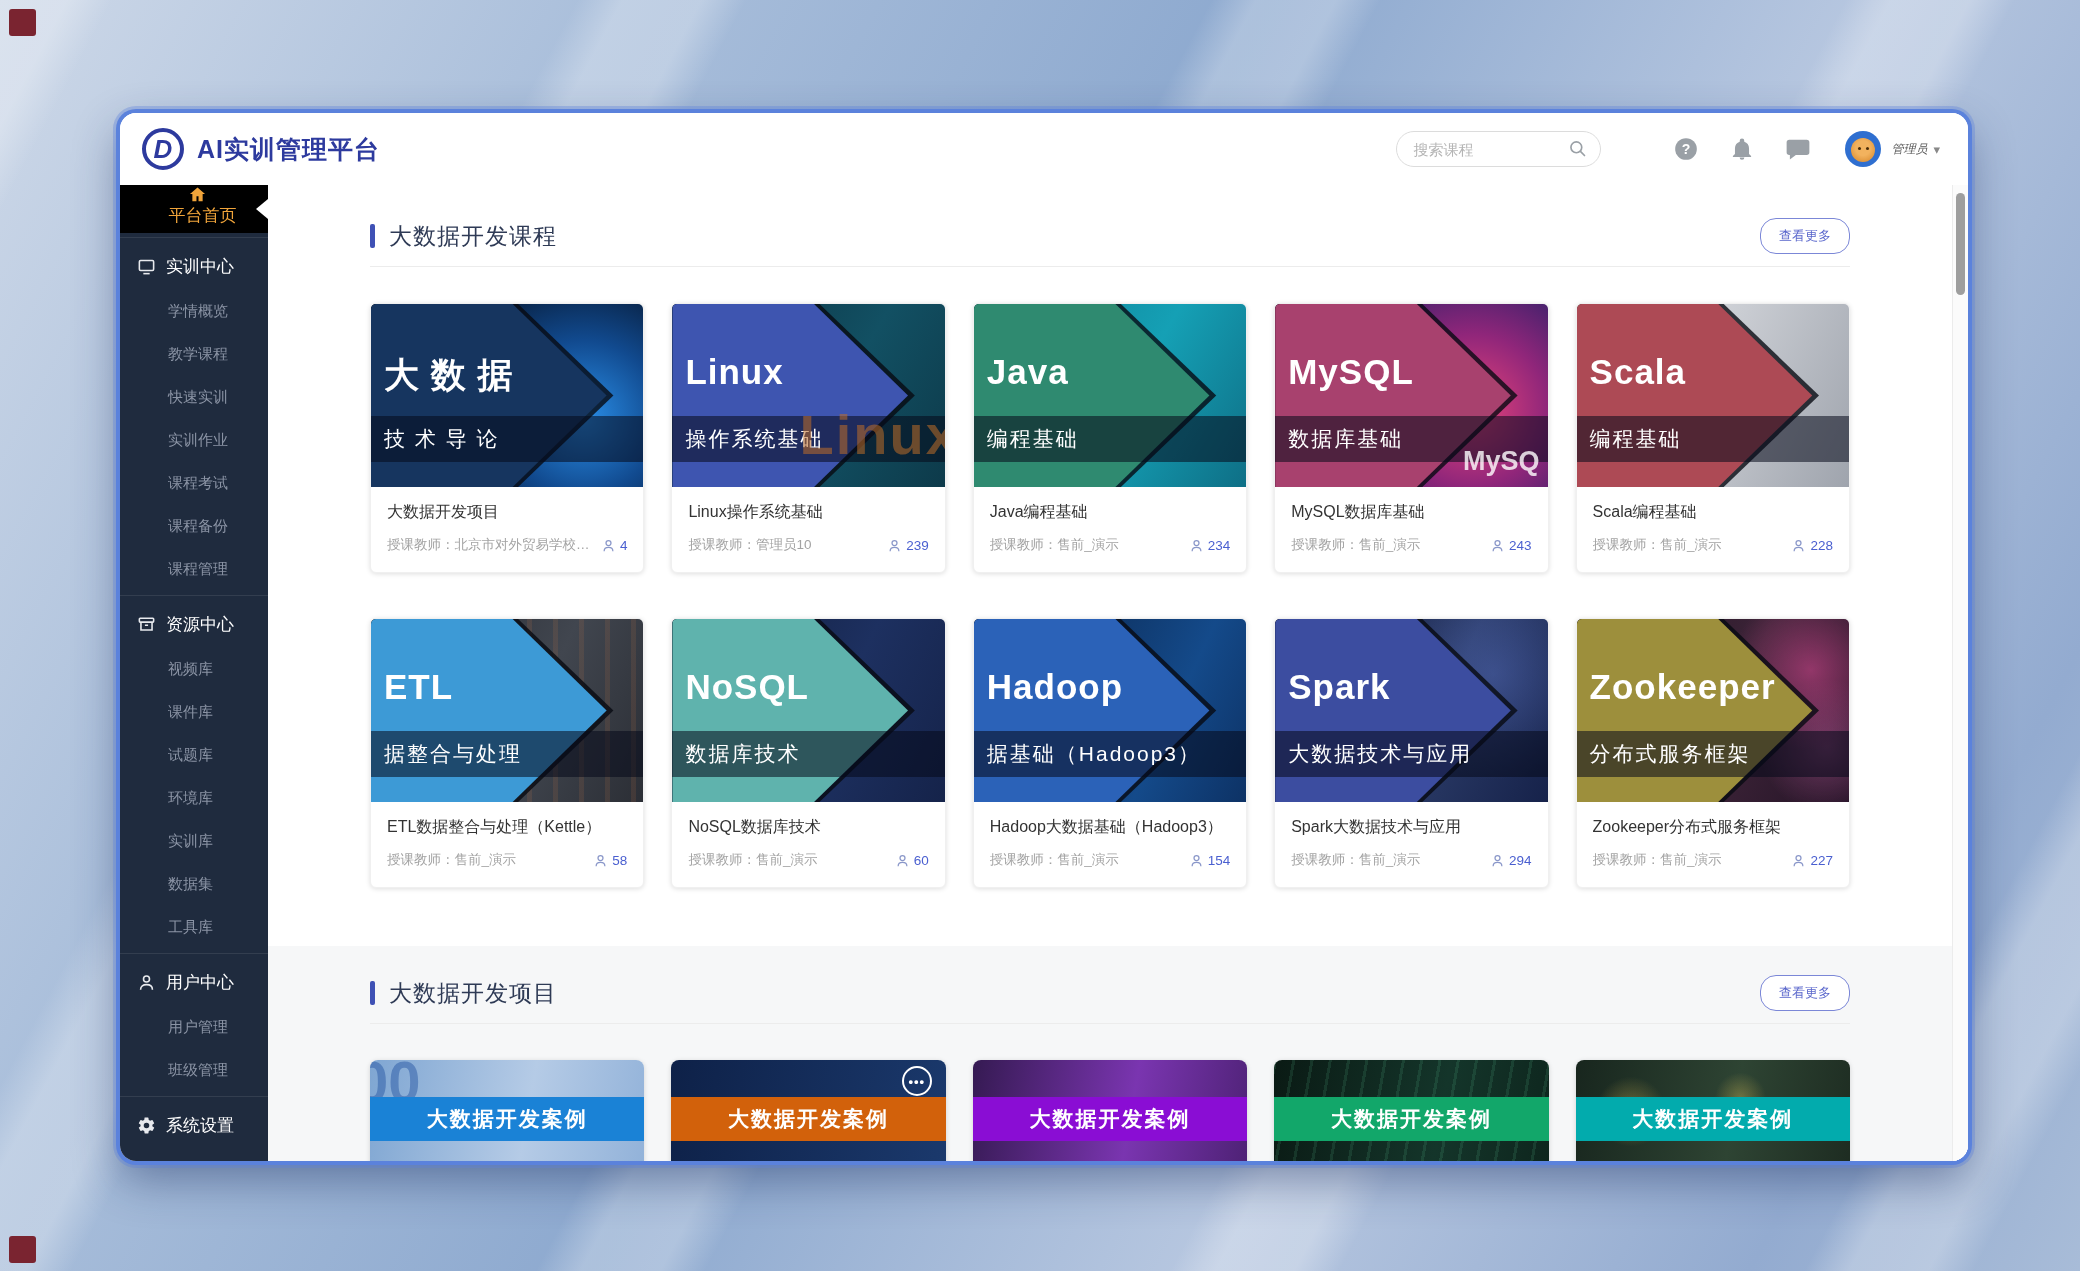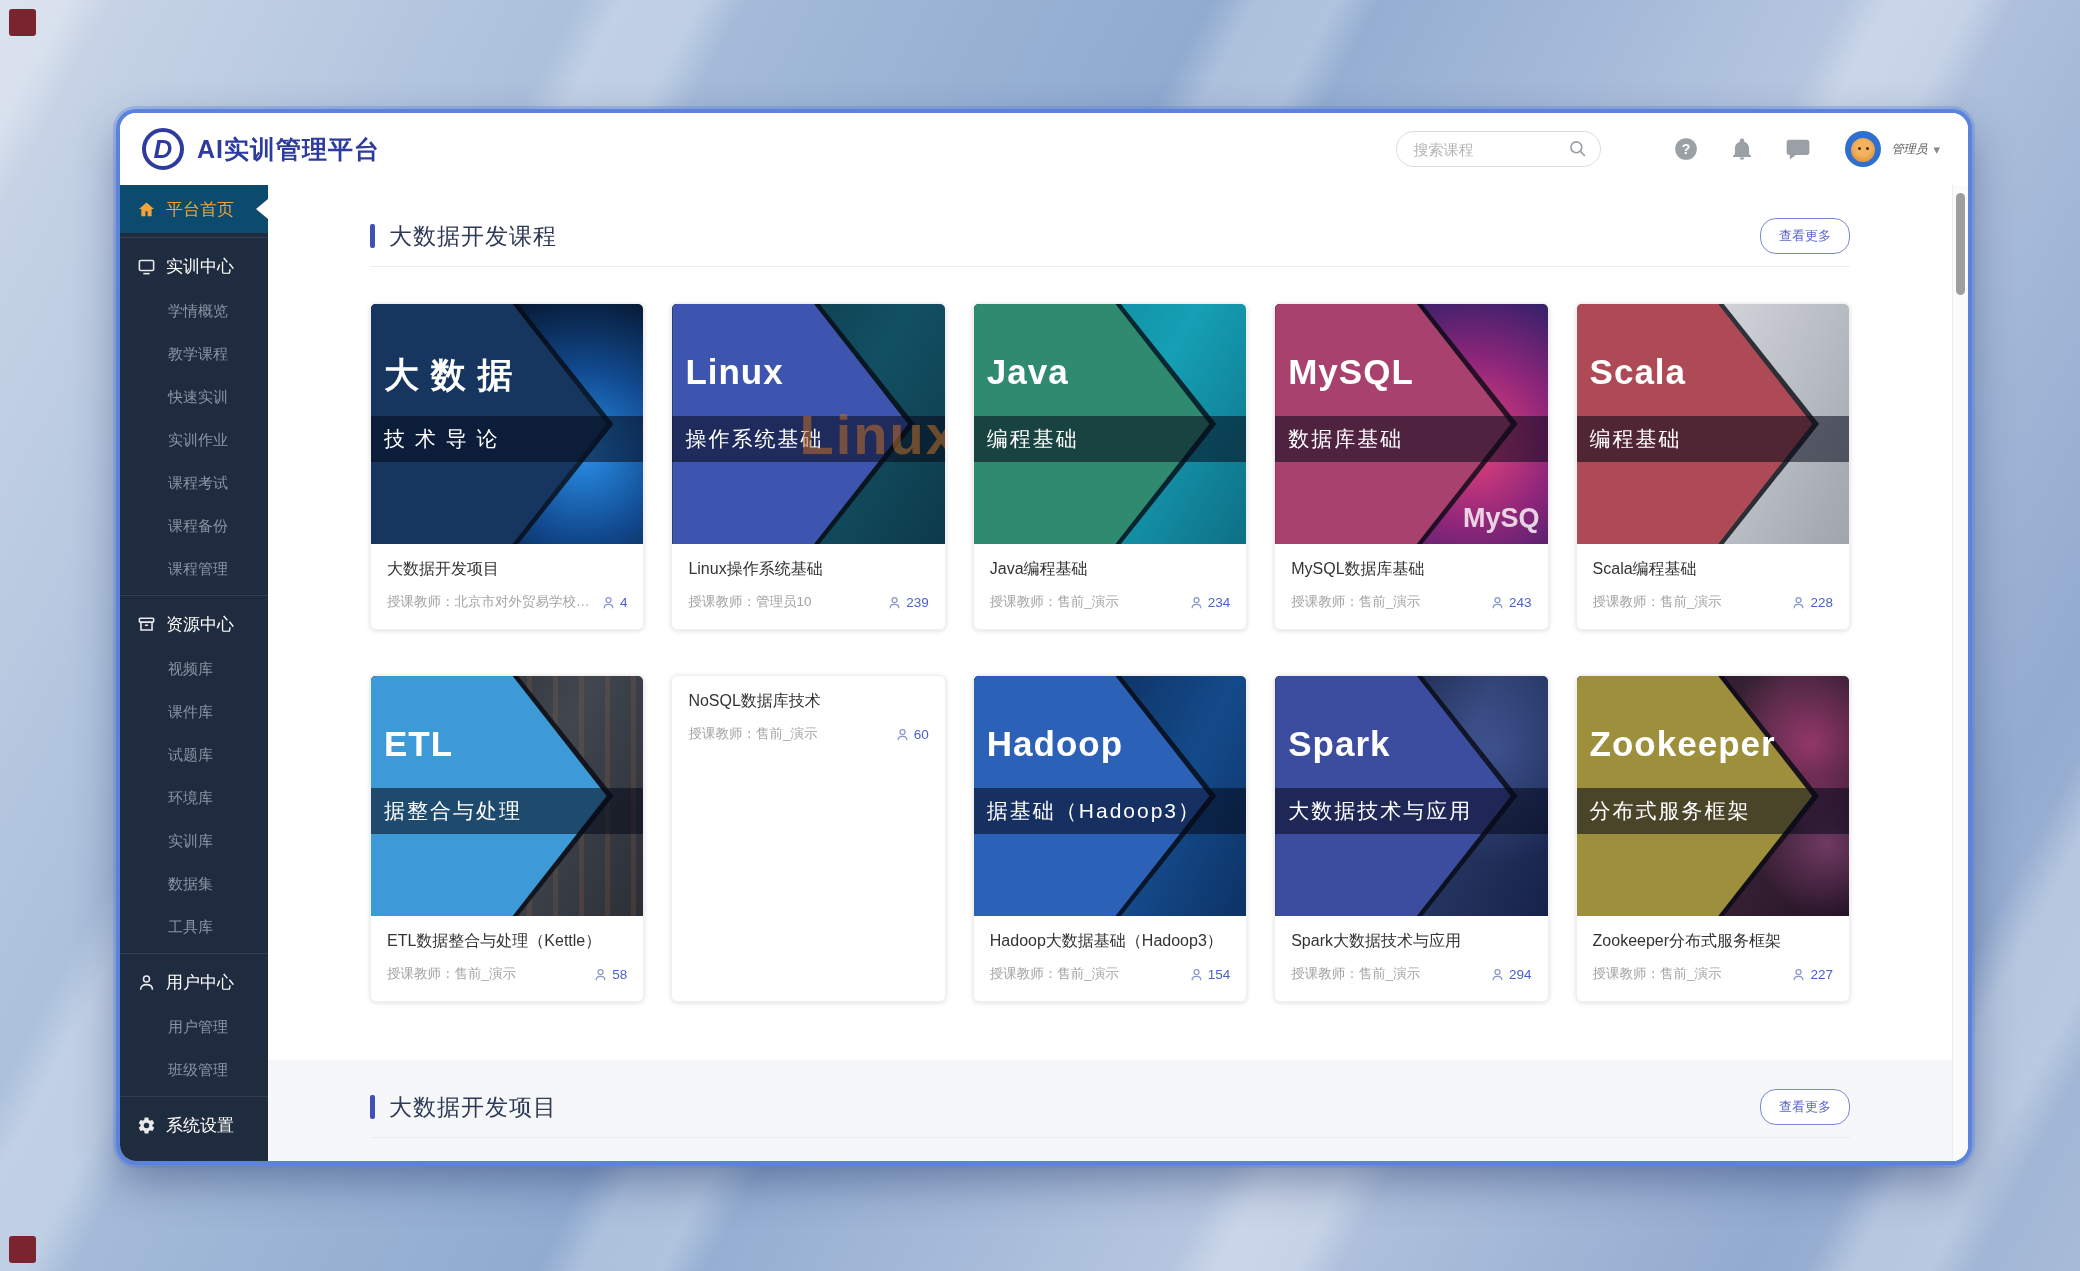--- a/index.html
+++ b/index.html
@@ -49,21 +49,21 @@
 
   
   .app-body { flex:1; display:flex; min-height:0; }
 
   
   .sidebar { flex:0 0 148px; background:#1f2b3e; position:relative; padding-top:0; }
   .nav-main { position:relative; display:flex; align-items:center; height:48px; padding-left:17px;
               color:#fff; font-size:17px; cursor:pointer; }
   .nav-main .nav-icon { width:19px; height:19px; margin-right:10px; display:inline-flex; }
   .nav-main .nav-icon svg { width:100%; height:100%; }
-  .nav-main.active { color:#f0a43a; background:#0c4a6e; }
+  .nav-main.active { color:#f0a43a; background:#000000;flex-direction:column; }
   .nav-main.active .nav-icon { color:#f0a43a; }
   .nav-icon { color:#e8eaee; }
   .notch { position:absolute; right:0; top:50%; transform:translateY(-50%); width:0; height:0;
            border-top:10px solid transparent; border-bottom:10px solid transparent; border-right:12px solid #fff; }
   .nav-sub { height:43px; display:flex; align-items:center; padding-left:48px; color:#8b94a5;
              font-size:15px; cursor:pointer; }
   .nav-divider { height:1px; background:rgba(255,255,255,.09); margin:4px 0; }
 
   
   .content { flex:1; position:relative; overflow:hidden; background:#fff; }
@@ -80,21 +80,21 @@
   .more-btn { margin-left:auto; min-width:88px; height:36px; padding:0 18px; border:1px solid #7b87d7;
               border-radius:16px; background:#fff; color:#5a67cc; font-size:13px; display:flex;
               align-items:center; justify-content:center; cursor:pointer; }
   .sect-divider { height:1px; background:#ececec; margin-top:9px; }
 
   .grid { display:grid; grid-template-columns:repeat(5,1fr); column-gap:27px; row-gap:45px; margin-top:36px; }
 
   
   .card { background:#fff; border-radius:6px; overflow:hidden; border:1px solid #f0f0f0;
           box-shadow:0 1px 5px rgba(0,0,0,.13); cursor:pointer; }
-  .banner { height:240px; position:relative; overflow:hidden; }
+  .banner { height:183px; position:relative; overflow:hidden; }
   .arrow-edge { position:absolute; inset:0; clip-path:polygon(0 0,54% 0,89% 50%,54% 100%,0 100%);
                 background:rgba(8,10,18,.8); }
   .arrow { position:absolute; inset:0; clip-path:polygon(0 0,52% 0,86.5% 50%,52% 100%,0 100%); }
   .band { position:absolute; left:0; right:0; top:112px; height:46px; background:rgba(5,10,25,.55); }
   .btitle { position:absolute; left:13px; top:48px; color:#fff; font-size:35px; font-weight:bold; letter-spacing:1px; white-space:nowrap; }
   .bsub { position:absolute; left:13px; top:121px; color:#fff; font-size:21px; font-weight:normal; letter-spacing:2px; white-space:nowrap; }
   .wm { position:absolute; right:8px; bottom:10px; color:rgba(255,255,255,.8); font-size:27px; font-weight:bold; }
   .info { padding:15px 16px 18px; }
   .ctitle { font-size:16px; color:#333; white-space:nowrap; overflow:hidden; text-overflow:ellipsis; }
   .meta { margin-top:13px; display:flex; align-items:center; font-size:13.5px; color:#a3a3a3; }
@@ -391,20 +391,28 @@
             <circle cx="12" cy="8" r="4"></circle>
                       <path d="M5 21c0-4 3.2-6 7-6s7 2 7 6"></path>
           </svg>
           <span>58</span>
         </span>
       </div>
     </div>
   </div>
 
   <div class="card">
+    <div class="banner bg-nosql">
+      <div class="arrow-edge"></div>
+      <div class="arrow" style="background: rgb(95, 179, 173);"></div>
+      <div class="band"></div>
+      <div class="btitle">NoSQL</div>
+      <div class="bsub">数据库技术</div>
+      <div class="wm"></div>
+    </div>
     <div class="info">
       <div class="ctitle">NoSQL数据库技术</div>
       <div class="meta">
         <span class="teacher">授课教师：售前_演示</span>
         <span class="cnt">
           <svg viewBox="0 0 24 24" fill="none" stroke="#8a97c9" stroke-width="2">
             <circle cx="12" cy="8" r="4"></circle>
                       <path d="M5 21c0-4 3.2-6 7-6s7 2 7 6"></path>
           </svg>
           <span>60</span>

